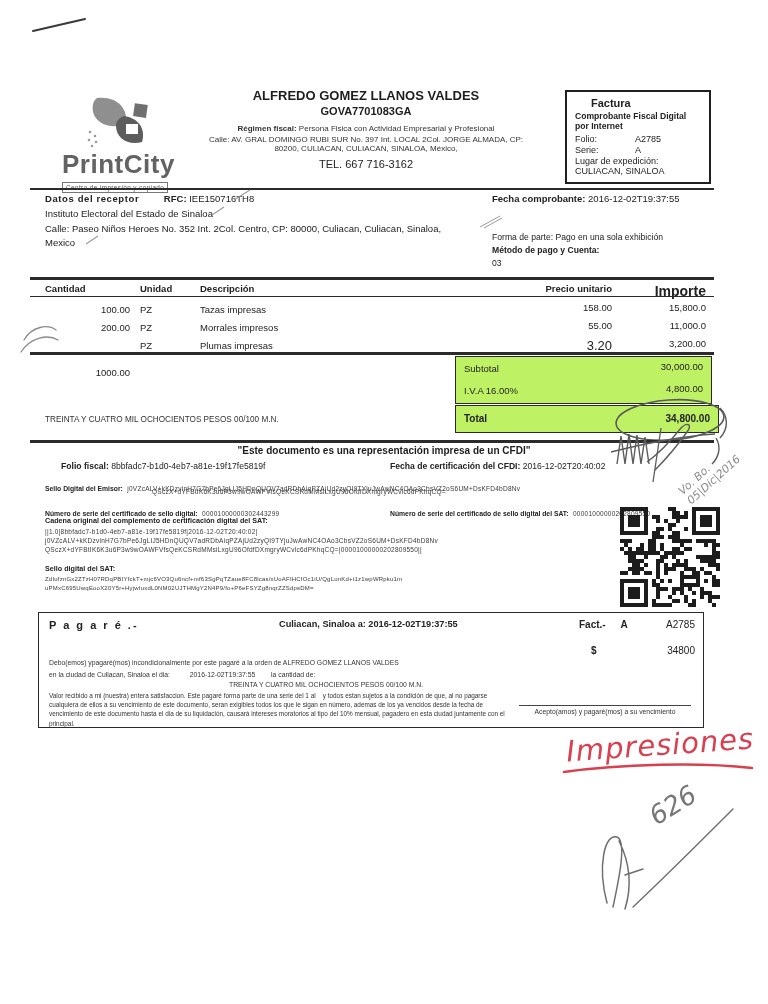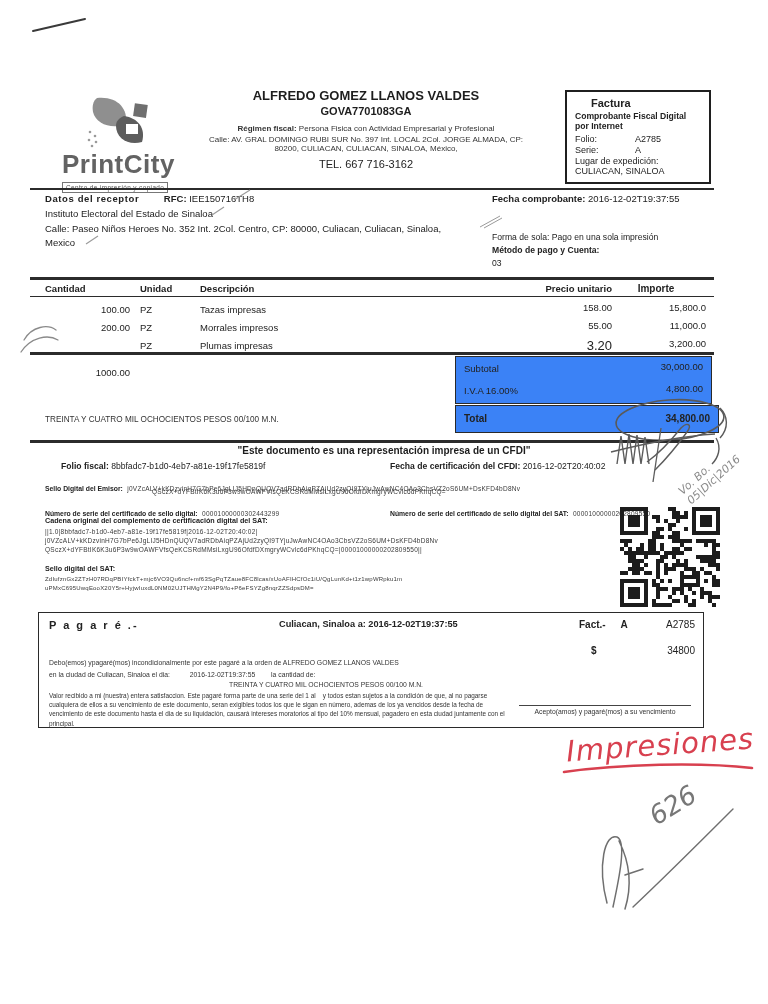--- a/index.html
+++ b/index.html
@@ -7,21 +7,21 @@
         font-family:"Liberation Sans",sans-serif;color:#222;}
   .abs{position:absolute;}
   .b{font-weight:bold;}
   .ctr{text-align:center;}
   .rt{text-align:right;}
   .hline{position:absolute;background:#2b2b2b;}
   .tiny{font-size:6.5px;letter-spacing:.25px;color:#3a3a3a;}
   .tiny2{font-size:6px;letter-spacing:.2px;color:#3a3a3a;}
   .lbl-sm{font-size:6.8px;font-weight:bold;color:#222;}
   .facturabox{border:2px solid #1f1f1f;background:#fff;}
-  .totbox{border:1.6px solid #2a2a2a;background:#3b82f6;}
+  .totbox{border:1.6px solid #2a2a2a;background:#bef264;}
   .pagarebox{border:1.6px solid #2a2a2a;background:#fff;}
   svg{display:block;}
   .hand-red{font-family:"DejaVu Sans",sans-serif;font-style:italic;color:#d8404f;}
   .hand-gray{font-family:"DejaVu Sans",sans-serif;font-style:italic;color:#8a8a8a;}
 </style>
 </head>
 <body>
 
 <div class="page">
 
@@ -84,22 +84,22 @@
   </div>
   <div class="abs" style="left:492px;top:193px;font-size:9.5px;">
     <span class="b">Fecha comprobante:</span>
     <span>2016-12-02T19:37:55</span>
   </div>
   <div class="abs" style="left:45px;top:208px;font-size:9.5px;">Instituto Electoral del Estado de Sinaloa</div>
   <div class="abs" style="left:45px;top:223px;font-size:9.5px;">Calle: Paseo Niños Heroes No. 352 Int. 2Col. Centro, CP: 80000, Culiacan, Culiacan, Sinaloa,</div>
   <div class="abs" style="left:45px;top:237px;font-size:9.5px;">Mexico</div>
 
   <div class="abs" style="left:492px;top:232px;font-size:8.6px;">
-    <span>Forma de sola:</span>
-    <span>Pago en una sola impresión</span>
+    <span>Forma de parte:</span>
+    <span>Pago en una sola exhibición</span>
   </div>
   <div class="abs b" style="left:492px;top:245px;font-size:8.6px;">Método de pago y Cuenta:</div>
   <div class="abs" style="left:492px;top:258px;font-size:8.6px;">03</div>
 
   <svg class="abs" style="left:232px;top:188px;" width="22" height="14">
       <path d="M2,12 L18,2" stroke="#9a9a9a" stroke-width="1.1" fill="none"></path>
     </svg>
   <svg class="abs" style="left:210px;top:205px;" width="18" height="12">
       <path d="M2,10 L14,2" stroke="#9a9a9a" stroke-width="1.1" fill="none"></path>
     </svg>
@@ -110,21 +110,21 @@
       <path d="M2,10 L14,2" stroke="#9a9a9a" stroke-width="1.1" fill="none"></path>
     </svg>
 
   <div class="hline" style="left:30px;top:277px;width:684px;height:2.5px;"></div>
 
   <div>
     <div class="abs b" style="left:45px;top:283px;font-size:9.5px;">Cantidad</div>
     <div class="abs b" style="left:140px;top:283px;font-size:9.5px;">Unidad</div>
     <div class="abs b" style="left:200px;top:283px;font-size:9.5px;">Descripción</div>
     <div class="abs b rt" style="left:512px;top:283px;width:100px;font-size:9.5px;">Precio unitario</div>
-    <div class="abs b rt" style="left:606px;top:283px;width:100px;font-size:10px;text-align:center;">Importe</div>
+    <div class="abs b rt" style="left:606px;top:283px;width:100px;font-size:14px;">Importe</div>
   </div>
 
   <div class="hline" style="left:30px;top:296px;width:684px;height:1.4px;"></div>
 
   <div>
     <div class="abs rt" style="left:45px;top:304px;width:85px;font-size:9.5px;">100.00</div>
     <div class="abs" style="left:140px;top:304px;font-size:9.5px;">PZ</div>
     <div class="abs" style="left:200px;top:304px;font-size:9.5px;">Tazas impresas</div>
     <div class="abs rt" style="left:512px;top:302px;width:100px;font-size:9.5px;">158.00</div>
     <div class="abs rt" style="left:606px;top:302px;width:100px;font-size:9.5px;">15,800.0</div>

